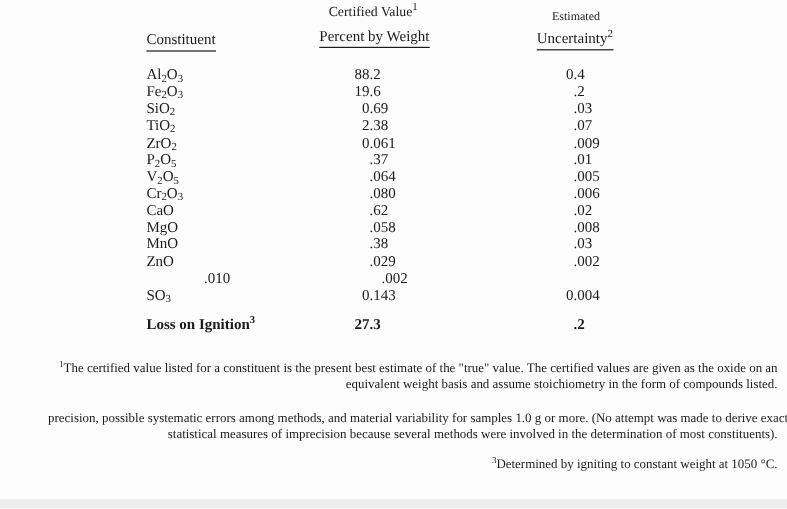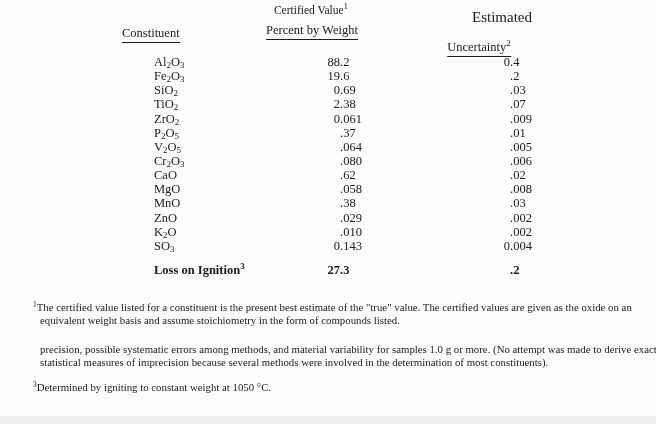--- a/index.html
+++ b/index.html
@@ -13,31 +13,30 @@
     color: #1b1b1b;
   }
   
   .hdr { position: absolute; font-size: 12.5px; white-space: nowrap; }
   .hdr.centered { transform: translateX(-50%); }
   .underlined { border-bottom: 1.2px solid #1b1b1b; padding-bottom: 1px; }
   .hdr sup, .loi-label sup { font-size: 9px; vertical-align: 5px; line-height: 0; }
   #hdr-constituent { left: 122px; top: 26px; }
   #hdr-value-1 { left: 311px; top: 4px; font-size: 11.5px; }
   #hdr-value-2 { left: 312px; top: 23px; text-align: center; }
-  #hdr-unc-1 { left: 502px; top: 9px; font-size: 15px; }
-  #hdr-unc-2 { left: 479px; top: 40px; }
+  #hdr-unc-1 { left: 480px; top: 9px; font-size: 10px; }
+  #hdr-unc-2 { left: 479px; top: 25px; }
   
   .rows { position: absolute; left: 122px; top: 55px; }
   .trow {
     display: grid;
     grid-template-columns: 138px 160px 130px;
     height: 14.15px;
     line-height: 14.15px;
     font-size: 12.5px;
-    margin-left: 32px;
   }
   .trow sub { font-size: 9px; vertical-align: -2px; line-height: 0; }
   .cell { white-space: nowrap; }
   .numcell .int { display: inline-block; text-align: right; }
   .numcell .frac { display: inline-block; text-align: left; }
   .c-val .int { width: 48px; }
   .c-unc .int { width: 58px; }
   
   .loi { position: absolute; left: 122px; top: 263px; }
   .loi .trow { height: 15px; line-height: 15px; font-weight: bold; }
@@ -46,21 +45,21 @@
     position: absolute;
     left: 33px;
     right: 8px;
     top: 301px;
     font-size: 10.8px;
     line-height: 13px;
   }
   .footnote { margin: 0; }
   .footnote + .footnote { margin-top: 16px; }
   .footnote.last { margin-top: 12px; }
-  .fline { white-space: nowrap; }
+  .fline { white-space: nowrap; text-align: right; }
   .fline.cont { padding-left: 7px; }
   .footnote sup { font-size: 7.5px; vertical-align: 4px; line-height: 0; }
   
   .scan-strip {
     position: absolute;
     left: 0; right: 0; bottom: 0;
     height: 8px;
     background: #ededed;
   }
 </style>
@@ -134,21 +133,20 @@
         <span class="cell c-const">MnO</span>
         <span class="cell numcell c-val"><span class="int"></span><span class="frac">.38</span></span>
         <span class="cell numcell c-unc"><span class="int"></span><span class="frac">.03</span></span>
       </div>
       <div class="trow">
         <span class="cell c-const">ZnO</span>
         <span class="cell numcell c-val"><span class="int"></span><span class="frac">.029</span></span>
         <span class="cell numcell c-unc"><span class="int"></span><span class="frac">.002</span></span>
       </div>
       <div class="trow">
-        <span class="cell c-const">K<sub>2</sub>O</span>
         <span class="cell numcell c-val"><span class="int"></span><span class="frac">.010</span></span>
         <span class="cell numcell c-unc"><span class="int"></span><span class="frac">.002</span></span>
       </div>
       <div class="trow">
         <span class="cell c-const">SO<sub>3</sub></span>
         <span class="cell numcell c-val"><span class="int">0</span><span class="frac">.143</span></span>
         <span class="cell numcell c-unc"><span class="int">0</span><span class="frac">.004</span></span>
       </div>
     </div>
 

